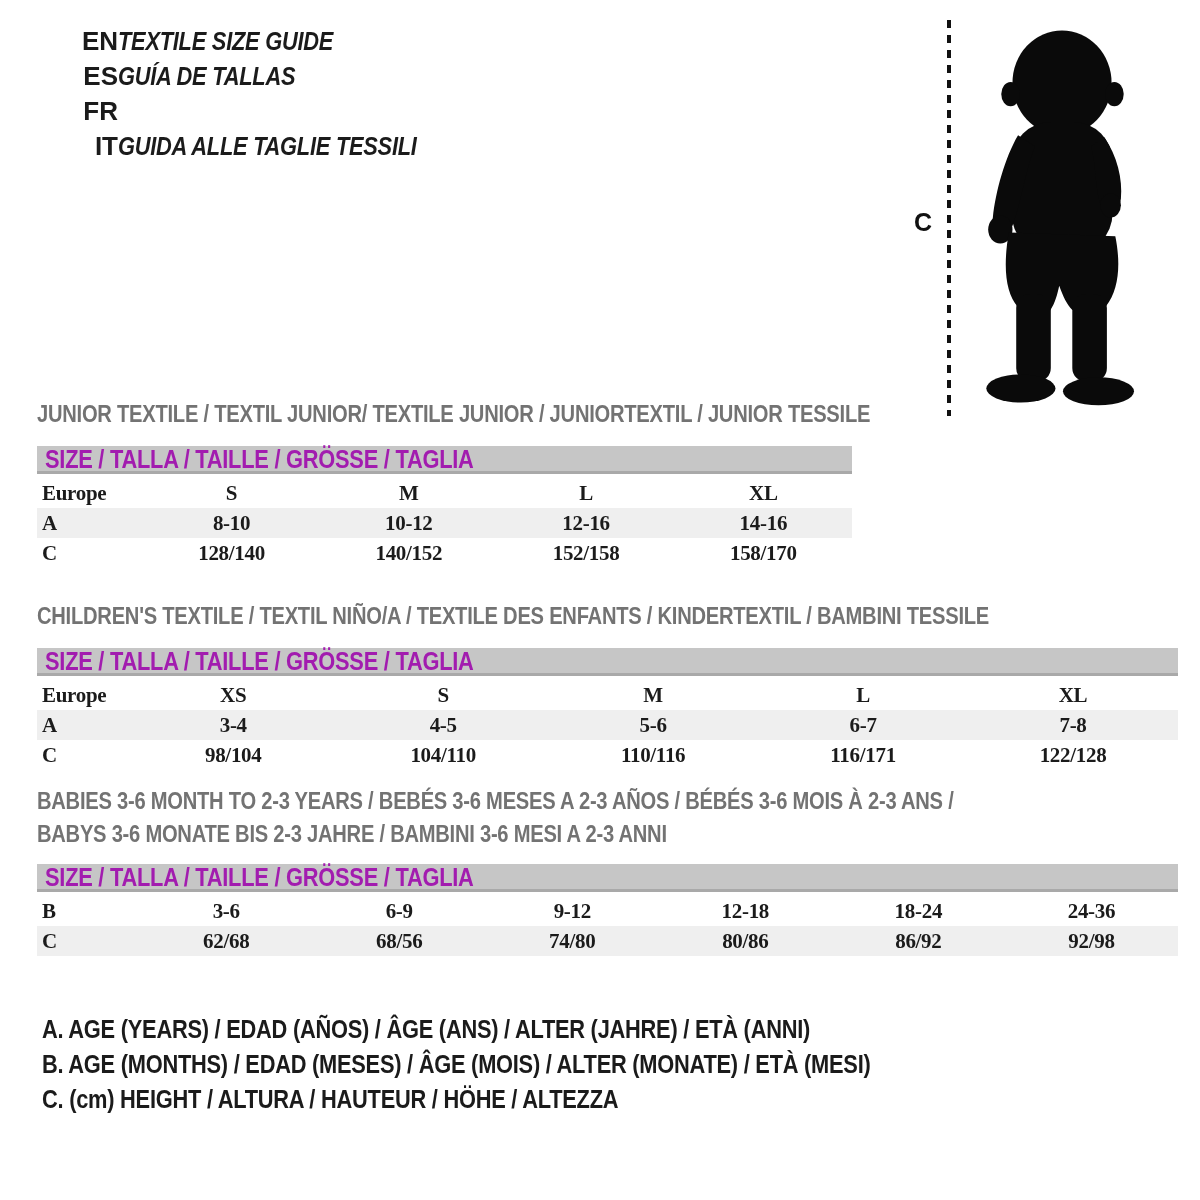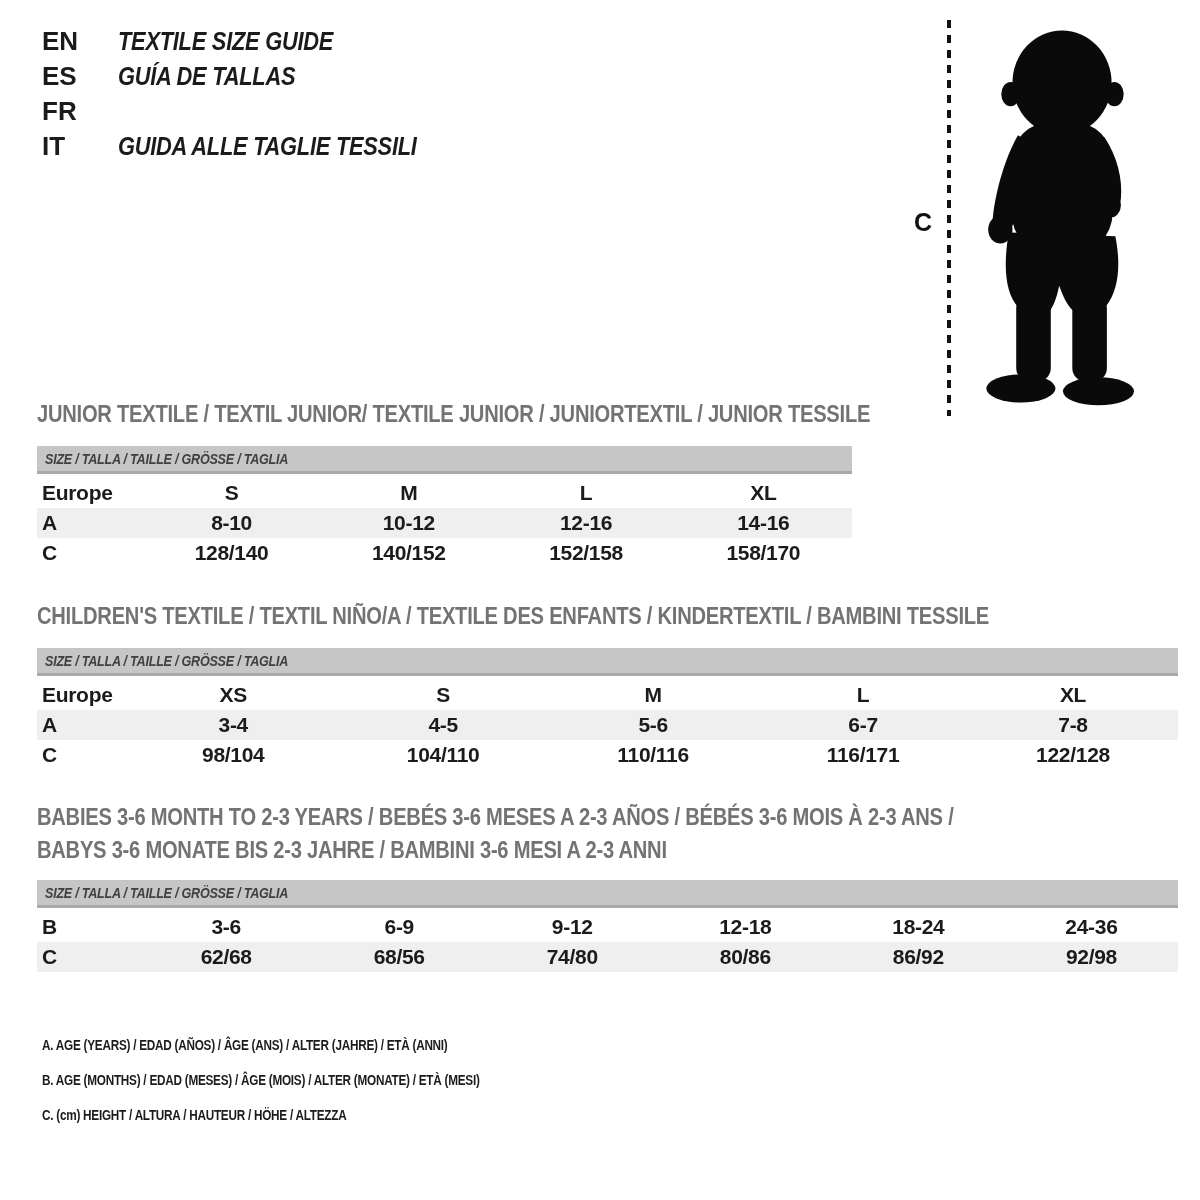--- a/index.html
+++ b/index.html
@@ -15,72 +15,72 @@
   .cond {
     display: inline-block;
     transform: scaleX(0.84);
     transform-origin: 0 50%;
     white-space: nowrap;
     letter-spacing: -0.3px;
   }
 
   
   .langs { padding: 24px 0 0 42px; }
-  .lang-row { display: flex; height: 35px; align-items: center; }
+  .lang-row { display: flex; height: 35px; align-items: center; text-align: right; }
   .lang-code { width: 76px; font-size: 26px; font-weight: bold; }
   .lang-title { font-size: 26px; font-weight: bold; font-style: italic; }
 
   
   .figure { position: absolute; top: 12px; left: 900px; width: 300px; height: 412px; }
   .measure-line {
     position: absolute; left: 47px; top: 8px;
     width: 4px; height: 396px;
     background: repeating-linear-gradient(to bottom, #111 0 8px, transparent 8px 15px);
   }
   .c-label {
     position: absolute; left: 14px; top: 196px;
     font-size: 25px; font-weight: bold; color: #111;
   }
   .baby { position: absolute; left: 62px; top: 2px; width: 215px; height: 405px; }
 
   
   .section { margin-left: 37px; }
   .sec1 { margin-top: 238px; }
   .sec2 { margin-top: 36px; }
-  .sec3 { margin-top: 30px; }
+  .sec3 { margin-top: 14px; }
   .sec-title {
     font-size: 24px; font-weight: bold; line-height: 24px; color: #737373;
   }
   .sec-title.two-line div { line-height: 33px; }
 
   .tbl-wrap { margin-top: 20px; }
   .w-junior { width: 815px; }
   .w-wide   { width: 1141px; }
 
   .band {
     height: 28px; box-sizing: border-box;
     background: #c6c6c6;
     border-bottom: 3px solid #a9a9a9;
-    font-size: 15px; font-weight: bold; color: #404040;
-    line-height: 26px; padding-left: 8px; font-style: italic;
+    font-size: 26px; font-weight: bold; color: #a21caf;
+    line-height: 26px; padding-left: 8px;
   }
   .sec3 .tbl-wrap { margin-top: 14px; }
 
-  table { border-collapse: collapse; width: 100%; margin-top: 4px; table-layout: fixed; }
+  table { border-collapse: collapse; width: 100%; margin-top: 4px; table-layout: fixed; font-family: Liberation Serif, serif; }
   td {
     font-size: 21px; font-weight: bold; height: 30px;
     text-align: center; padding: 0; color: #1b1b1b;
     letter-spacing: -0.3px;
   }
   td.lbl { text-align: left; padding-left: 5px; }
   tr.shaded td { background: #efefef; }
 
   
   .footnotes { margin: 56px 0 0 42px; }
-  .footnote { font-size: 14px; font-weight: bold; height: 35px; line-height: 35px; }
+  .footnote { font-size: 26px; font-weight: bold; height: 35px; line-height: 35px; }
 </style>
 </head>
 <body>
 
 <div class="langs">
   <div class="lang-row">
     <span class="lang-code">EN</span>
     <span class="lang-title"><span class="cond">TEXTILE SIZE GUIDE</span></span>
   </div>
   <div class="lang-row">

